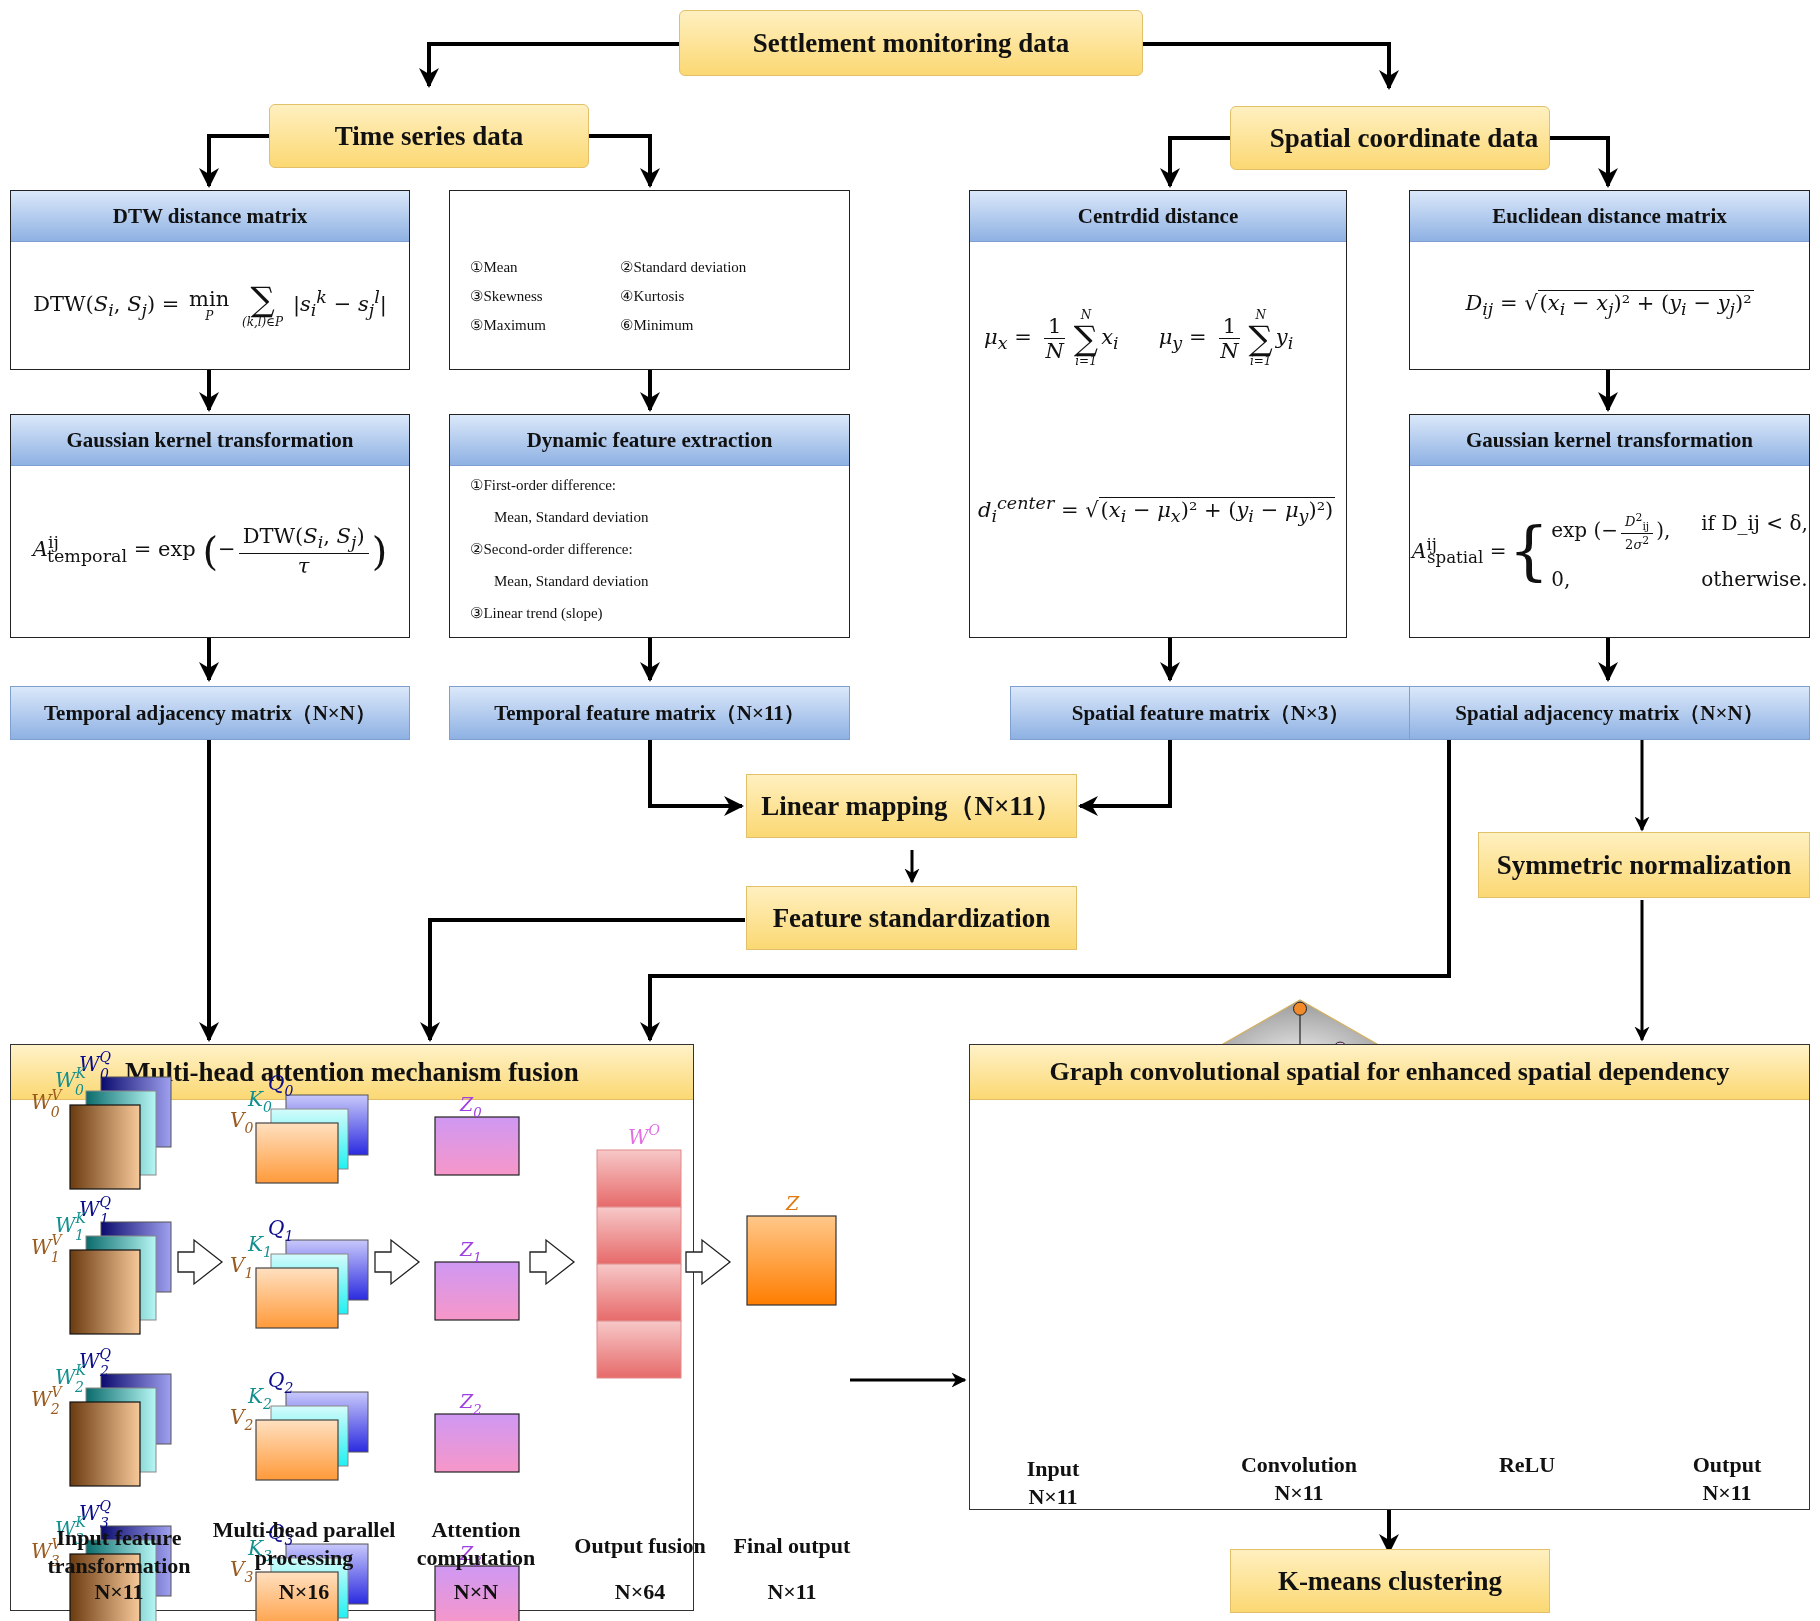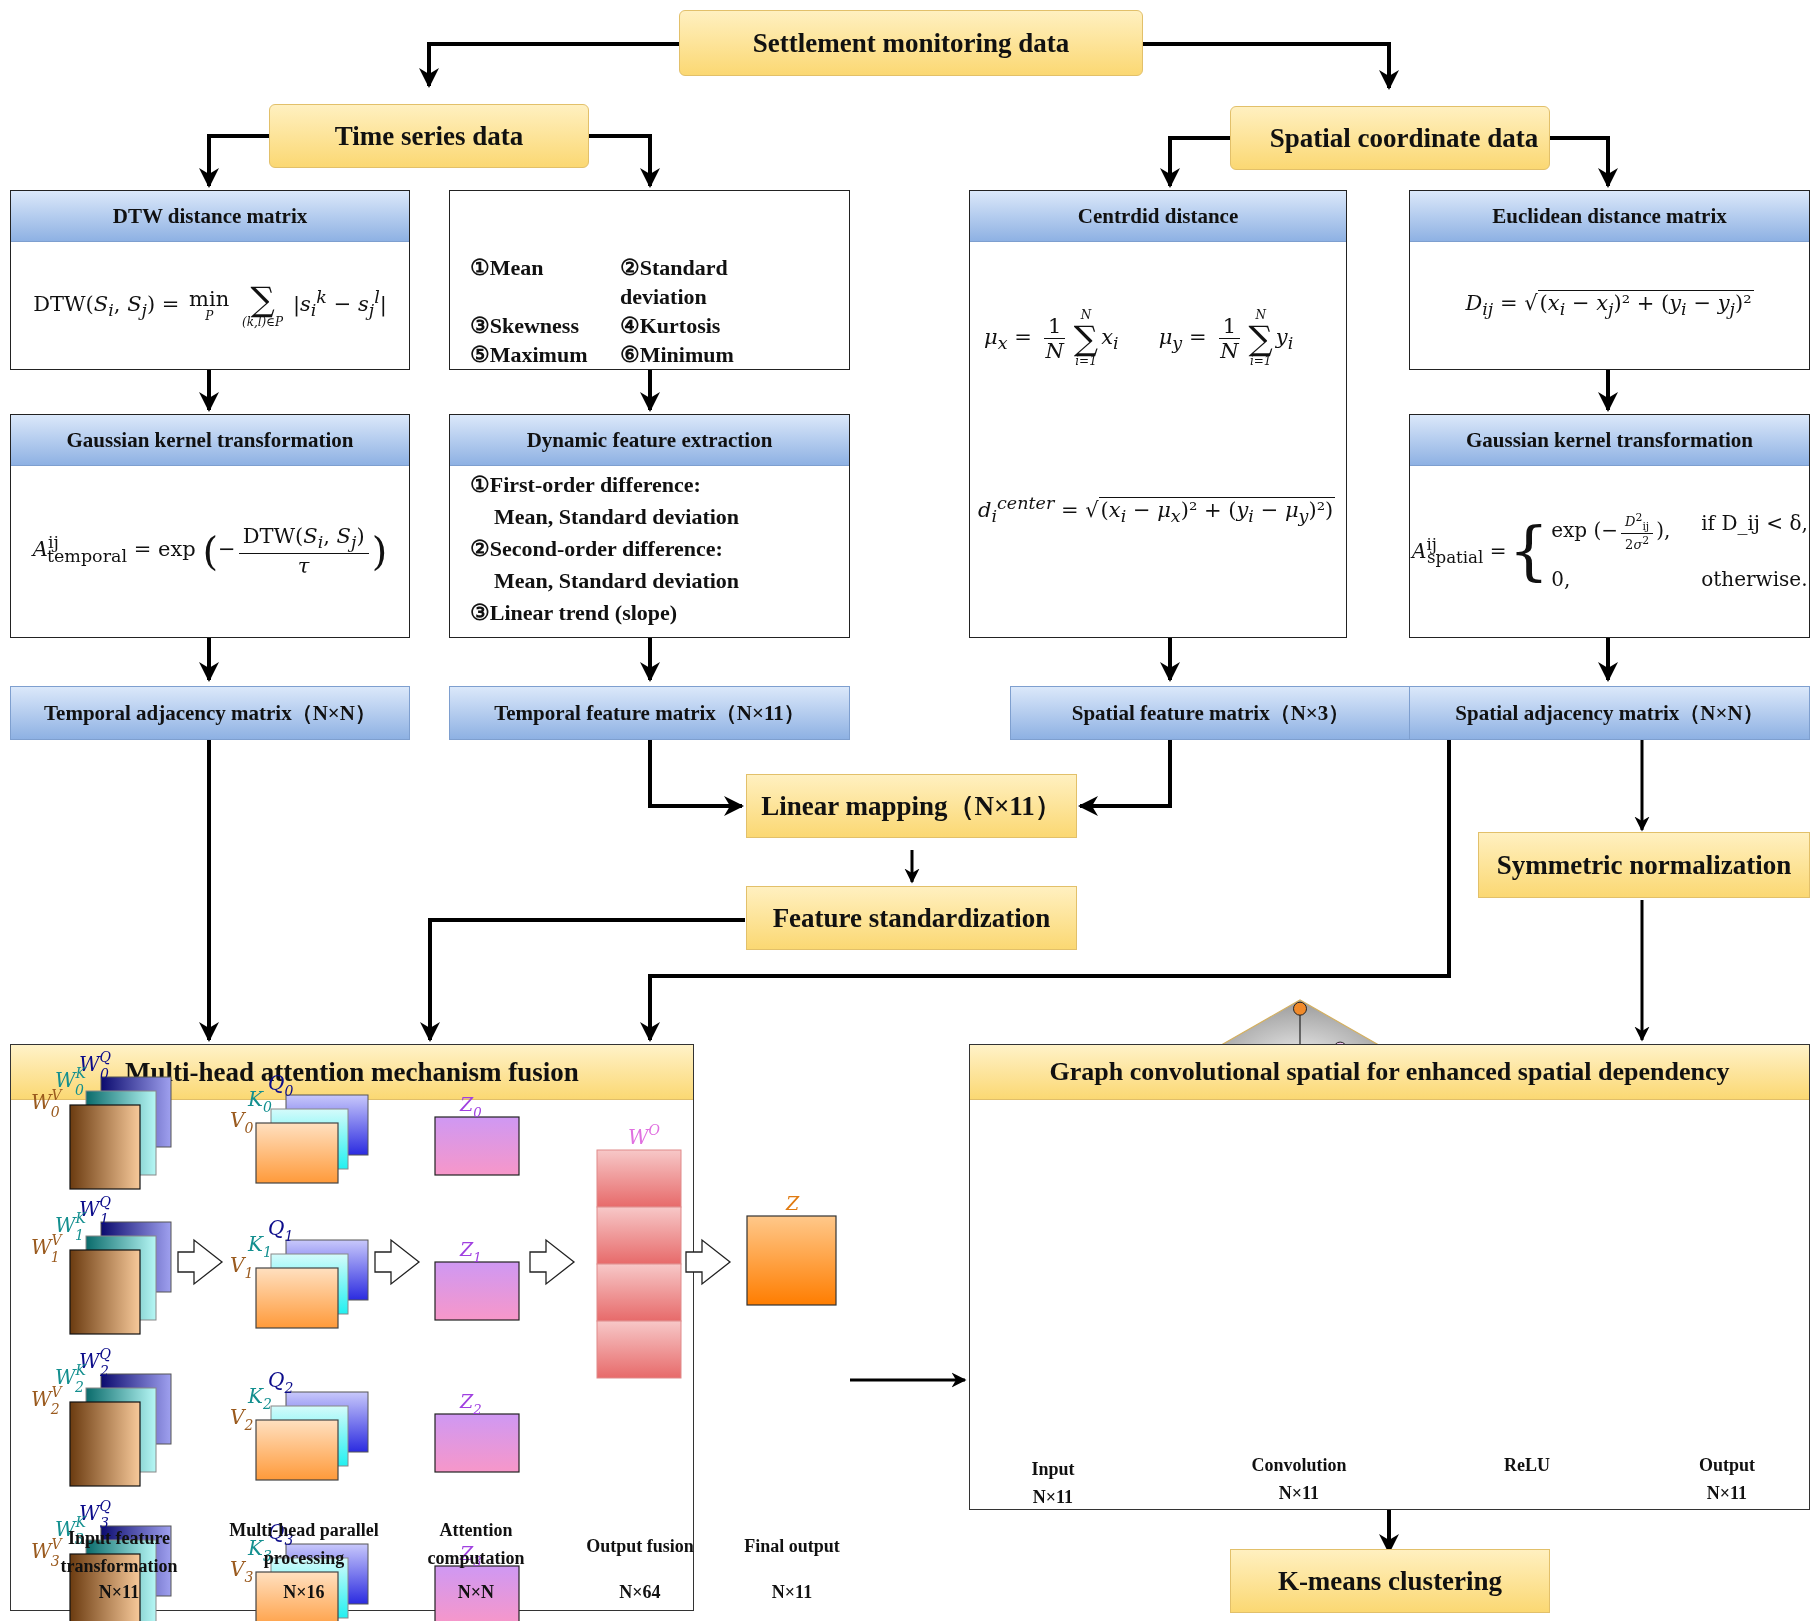--- a/index.html
+++ b/index.html
@@ -15,22 +15,22 @@
   .panel .phdr{height:54px;background:linear-gradient(#fff2c8,#fbd873);border-bottom:1.5px solid #e0be6a;display:flex;align-items:center;justify-content:center;font-weight:bold;font-size:27px;white-space:nowrap;}
   .math{font-family:"DejaVu Serif","Liberation Serif",serif;font-size:21px;white-space:nowrap;}
   .mi{font-style:italic;}
   .frac{display:inline-flex;flex-direction:column;align-items:center;vertical-align:middle;margin:0 3px;}
   .frac .n{border-bottom:1.3px solid #111;padding:0 4px;}
   .frac .d{padding:0 4px;}
   .sum{display:inline-flex;flex-direction:column;align-items:center;vertical-align:middle;margin:0 3px;line-height:1;}
   .sum .s{font-size:34px;}
   .sum .lim{font-size:12px;font-style:italic;}
   .sqrt{display:inline-block;border-top:1.3px solid #111;padding:0 2px;}
-  .list{font-size:22px;line-height:29px;font-weight:bold;}
-  .lbl{position:absolute;text-align:center;font-weight:bold;font-size:18px;line-height:28px;white-space:nowrap;transform:translateX(-50%);}
+  .list{font-size:15px;line-height:29px;}
+  .lbl{position:absolute;text-align:center;font-weight:bold;font-size:22px;line-height:28px;white-space:nowrap;transform:translateX(-50%);}
   svg{position:absolute;left:0;top:0;}
 </style>
 </head>
 <body>
 
 <svg id="wires" width="1820" height="1621" viewBox="0 0 1820 1621">
   <defs>
     <marker id="ah" viewBox="0 0 10 10" refX="9" refY="5" markerWidth="5" markerHeight="6" orient="auto-start-reverse">
       <path d="M0,0 L10,5 L0,10 L3,5 z" fill="#000"></path>
     </marker>

